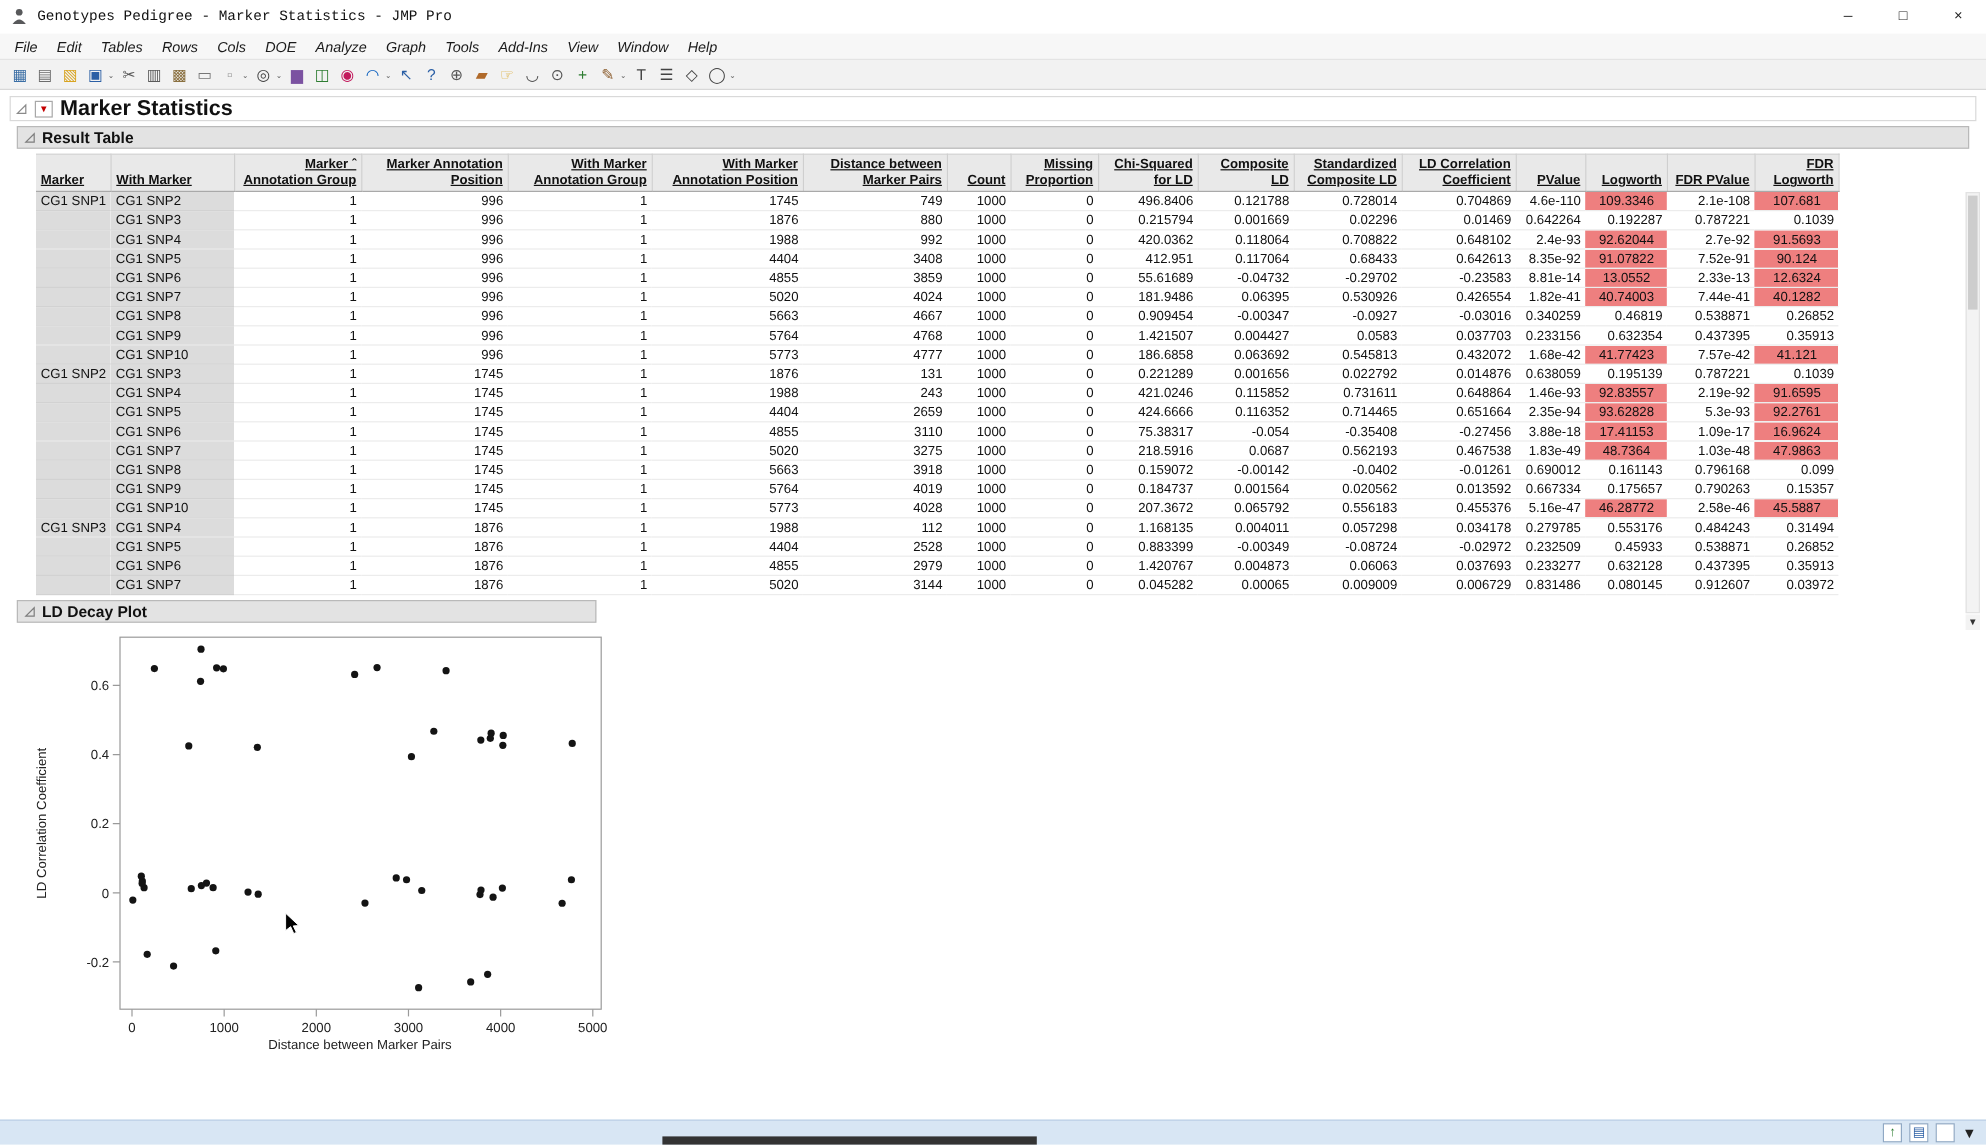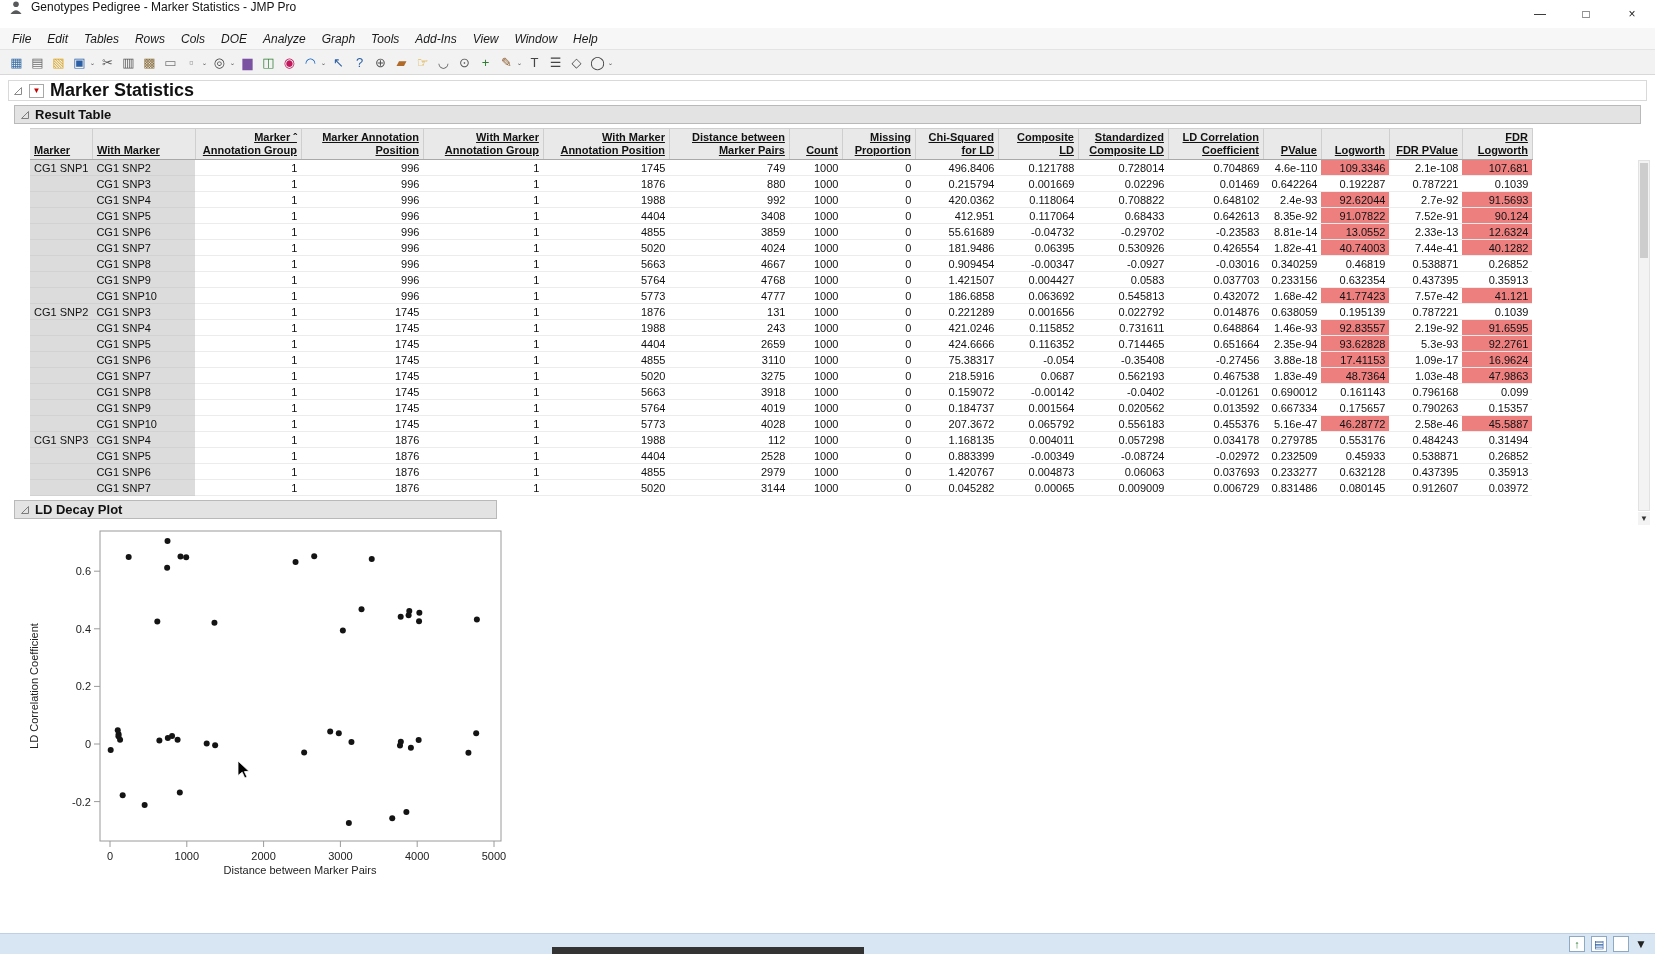--- a/index.html
+++ b/index.html
@@ -1,21 +1,21 @@
 <!DOCTYPE html>
 <html style="--hl: #ee7f7f; --red: #c40000; --thbg: #e9e9e9; --lblbg: #dcdcdc; --sb: #d8e6f4;"><head>
 <meta charset="utf-8">
 <style>
   * { box-sizing: border-box; margin: 0; padding: 0; }
   html,body { width:1655px; height:954px; overflow:hidden; }
   body { font-family:"Liberation Sans", sans-serif; background:#fff; color:#111; }
   .app { position:relative; width:1655px; height:954px; background:#fff; }
 
   
-  .titlebar { height:28px; display:flex; padding-left:8px; background:#fff; }
+  .titlebar { height:28px; display:flex; align-items:center; padding-left:8px; background:#fff;font-family:Liberation Mono, monospace; }
   .title-text { font-size:12px; margin-left:7px; }
   .wctrls { margin-left:auto; display:flex; height:100%; }
   .wbtn { width:46px; display:flex; align-items:center; justify-content:center; font-size:12px; color:#222; }
 
   
   .menubar { height:21px; display:flex; align-items:center; background:#f7f7f7; padding-left:4px; }
   .menu-item { font-size:12px; padding:2px 8px; color:#1a1a1a;font-style:italic; }
 
   
   .toolbar { height:26px; display:flex; align-items:center; background:#f2f2f2;
@@ -37,21 +37,21 @@
   .sec-header.ld { width:483px; }
 
   
   .tablewrap { padding:4px 0 0 16px; }
   table { border-collapse:collapse; font-size:11px; table-layout:fixed; }
   th { font-weight:bold; background:var(--thbg); border-right:1px solid #cfcfcf; border-top:1px solid #cfcfcf;
        border-bottom:1px solid #a9a9a9; padding:2px 4px; vertical-align:bottom; white-space:pre-line; line-height:1.2;text-decoration:underline; }
   td { padding:0 4px; height:16px; text-align:right; border-bottom:1px solid #ececec; white-space:nowrap; overflow:hidden; }
   td.lbl { background:var(--lblbg); text-align:left; border-bottom-color:#d2d2d2; }
   tr.group-start td { border-top:1px solid #a3a3a3; }
-  td.hl { background:var(--hl); }
+  td.hl { background:var(--hl);text-align:center; }
 
   
   .vscroll { position:absolute; right:5px; top:160px; width:12px; height:365px; }
   .vtrack { position:absolute; top:0; bottom:14px; left:0; right:0; background:#f3f3f3; border:1px solid #e2e2e2; }
   .vthumb { position:absolute; top:2px; left:1px; right:1px; height:95px; background:#cdcdcd; }
   .vbtn { position:absolute; bottom:0; left:0; width:12px; height:13px; font-size:8px; color:#333;
           display:flex; align-items:center; justify-content:center; background:#f3f3f3; }
 
   
   .plotwrap { padding:6px 0 0 8px; }

